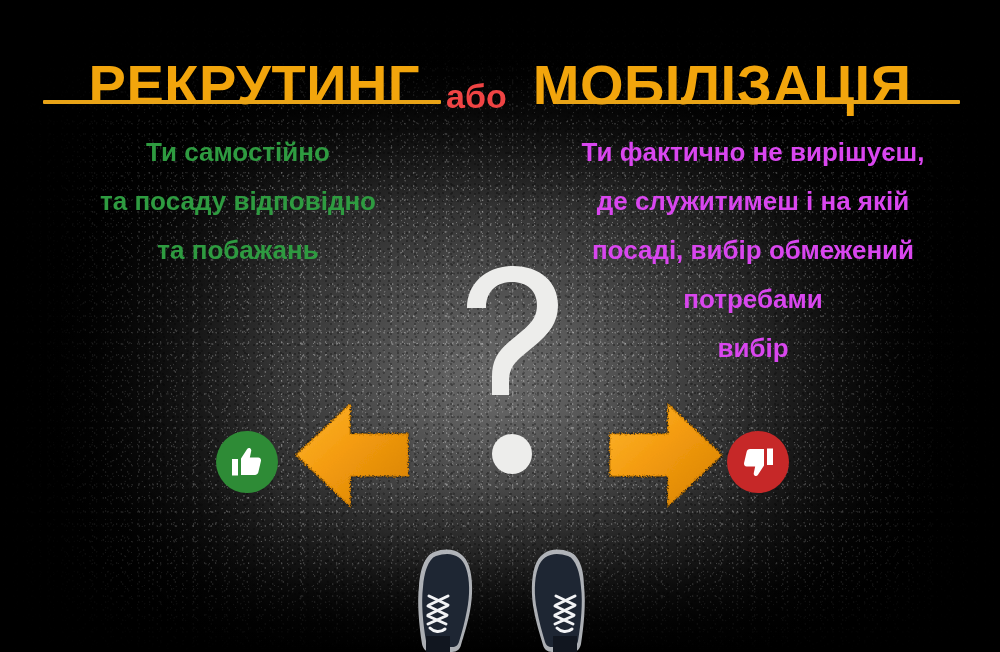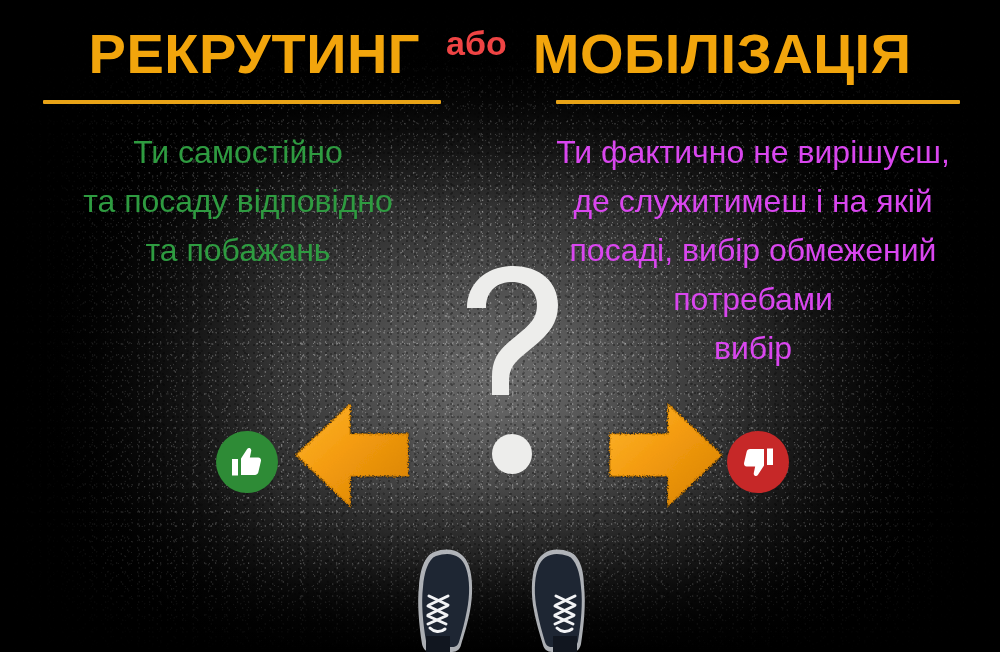--- a/index.html
+++ b/index.html
@@ -76,21 +76,21 @@
       linear-gradient(to top,    #000 0%, rgba(0,0,0,.80) 5%, rgba(0,0,0,.30) 14%, rgba(0,0,0,0) 26%);
   }
 
   
   .headline {
     position: absolute;
     top: 26px;
     left: 0;
     width: 100%;
     display: flex;
-    align-items: flex-start;
+    align-items: flex-end;
     justify-content: center;
     gap: 26px;
     z-index: 5;
   }
   .headline-main {
     font-size: 56px;
     font-weight: 700;
     letter-spacing: .5px;
     line-height: 1;
     white-space: nowrap;
@@ -116,22 +116,22 @@
     border-radius: 1px;
   }
   .rule-left  { left: 43px;  width: 398px; }
   .rule-right { left: 556px; width: 404px; }
 
   
   .copy {
     position: absolute;
     top: 128px;
     z-index: 5;
-    font-size: 32px;
-    font-weight: 400;
+    font-size: 26px;
+    font-weight: 700;
     line-height: 49px;
     text-align: center;
     white-space: nowrap;
   }
   .copy-left  { left: 28px;  width: 420px; }
   .copy-right { left: 516px; width: 474px; }
   .copy div { white-space: nowrap; }
 
   
   .qmark {
@@ -188,21 +188,21 @@
 <div id="poster">
 
   <div class="bg-base"></div>
   <div class="bg-grain"></div>
   <div class="bg-grain2"></div>
   <div class="bg-vignette"></div>
 
   <div class="headline">
     <span class="headline-main" style="color: rgb(242, 165, 12);">РЕКРУТИНГ</span>
     <span class="headline-conj" style="color: #ef4444;">або</span>
-    <span class="headline-main" style="color: rgb(242, 165, 12);">МОБІЛІЗАЦІЯ</span>
+    <span class="headline-main" style="color: rgb(242, 165, 12); margin-top: 31px;">МОБІЛІЗАЦІЯ</span>
   </div>
 
   <div class="rule-row">
     <div class="rule rule-left" style="background: rgb(232, 163, 23);"></div>
     <div class="rule rule-right" style="background: rgb(232, 163, 23);"></div>
   </div>
 
   <div class="copy copy-left" style="color: rgb(46, 155, 64);">
     <div>Ти самостійно</div>
     <div>та посаду відповідно</div>

